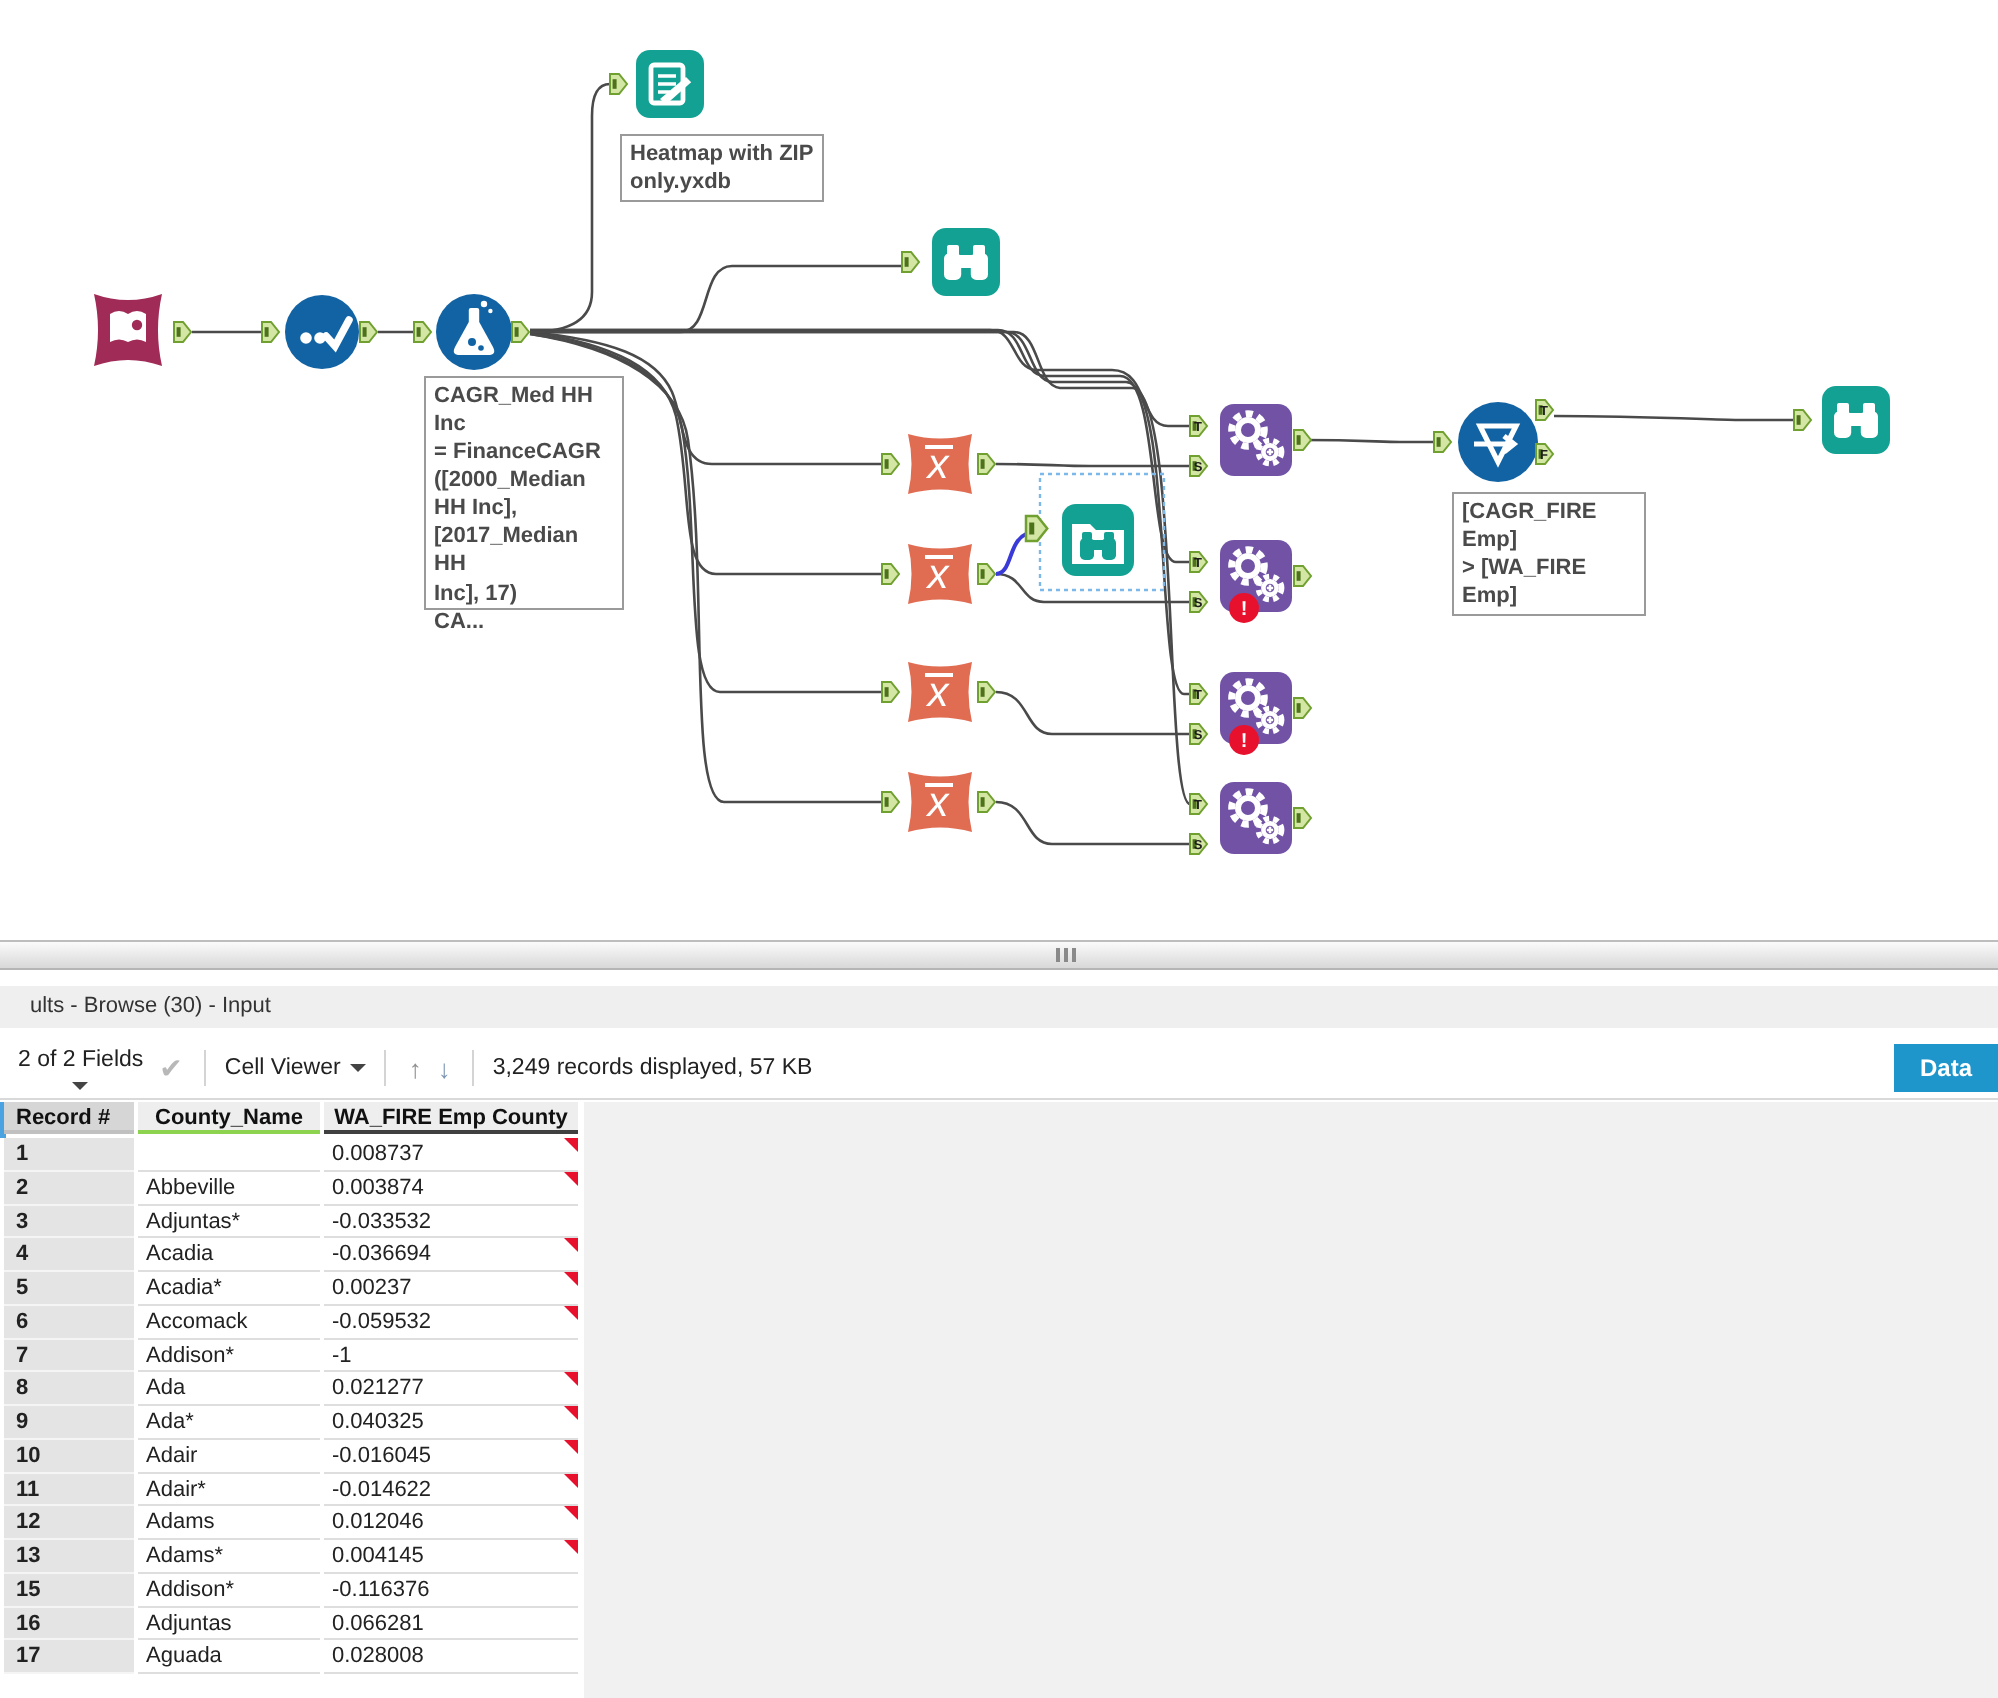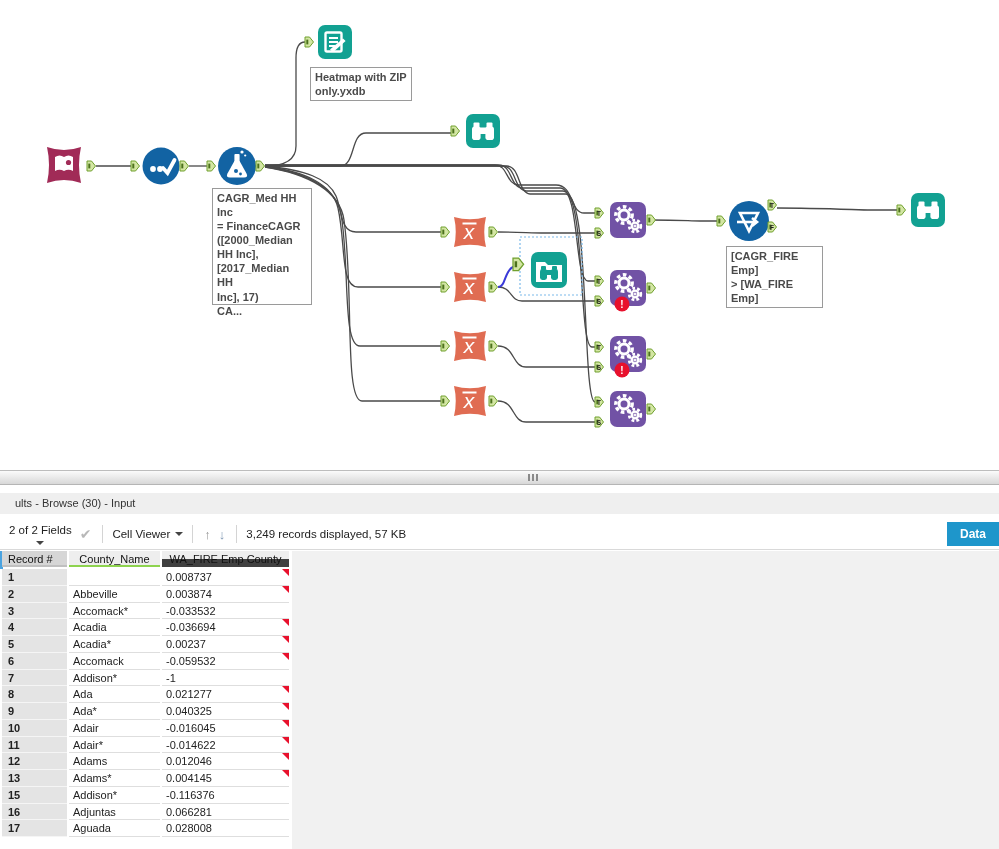--- a/index.html
+++ b/index.html
@@ -32,24 +32,24 @@
   .arrow.down{color:#7e97b2;}
   .status{margin-left:2px;}
   .data-btn{position:absolute;right:0;top:3px;width:52px;height:24px;background:#1e96cb;color:#fff;
     border:none;font-family:"Liberation Sans",sans-serif;font-size:12px;font-weight:bold;cursor:pointer;}
 
   
   .grid{position:absolute;left:0;top:551px;width:999px;height:298px;background:#fff;overflow:hidden;}
   .grid-fill{position:absolute;left:292px;top:0;right:0;bottom:0;background:#f1f1f1;}
   .blue-tick{position:absolute;left:0;top:0;width:3px;height:18px;background:#4aa3e0;}
   .ghead{position:absolute;left:2px;top:0;display:flex;}
-  .hcell{height:16px;font-size:11px;font-weight:normal;color:#111;line-height:16px;box-sizing:border-box;}
+  .hcell{height:16px;font-size:11px;font-weight:bold;color:#111;line-height:16px;box-sizing:border-box;}
   .h1{width:65px;background:#d6d6d6;padding-left:6px;border-bottom:2px solid #c0c0c0;}
   .h2{width:91px;background:#eeeeee;text-align:center;margin-left:2px;border-bottom:2px solid #8ed34f;}
-  .h3{width:127px;background:#eeeeee;text-align:center;margin-left:2px;border-bottom:8px solid #404040;}
+  .h3{width:127px;background:#eeeeee;text-align:center;margin-left:2px;border-bottom:2px solid #404040;}
   .tbody{position:absolute;left:2px;top:18px;}
   .trow{display:flex;height:16.75px;}
   .c{font-size:11px;line-height:16px;box-sizing:border-box;border-bottom:1px solid #dedede;color:#222;position:relative;overflow:hidden;}
   .c1{width:65px;background:#e4e4e4;font-weight:bold;padding-left:6px;border-bottom:1px solid #f5f5f5;}
   .c2{width:91px;background:#fff;padding-left:4px;margin-left:2px;}
   .c3{width:127px;background:#fff;padding-left:4px;margin-left:2px;}
   .flag{position:absolute;top:0;right:0;width:0;height:0;
     border-top:7px solid #e8112d;border-left:7px solid transparent;}
   text{font-family:"Liberation Sans",sans-serif;}
 </style>
@@ -314,21 +314,21 @@
           <div class="c c2"></div>
           <div class="c c3">0.008737<i class="flag"></i></div>
         </div>
         <div class="trow">
           <div class="c c1">2</div>
           <div class="c c2">Abbeville</div>
           <div class="c c3">0.003874<i class="flag"></i></div>
         </div>
         <div class="trow">
           <div class="c c1">3</div>
-          <div class="c c2">Accomack*</div>
+          <div class="c c2">Adjuntas*</div>
           <div class="c c3">-0.033532</div>
         </div>
         <div class="trow">
           <div class="c c1">4</div>
           <div class="c c2">Acadia</div>
           <div class="c c3">-0.036694<i class="flag"></i></div>
         </div>
         <div class="trow">
           <div class="c c1">5</div>
           <div class="c c2">Acadia*</div>

